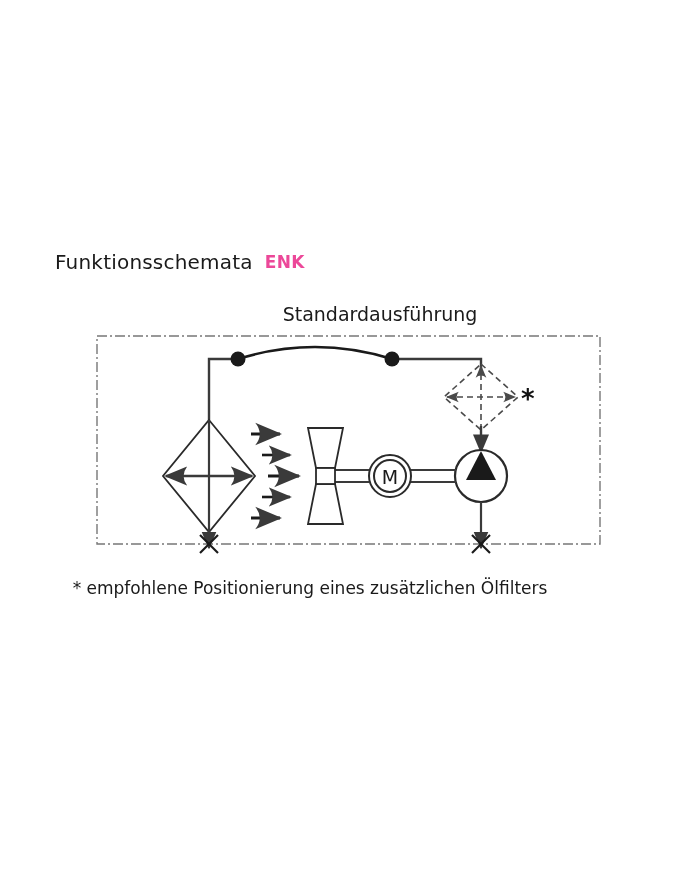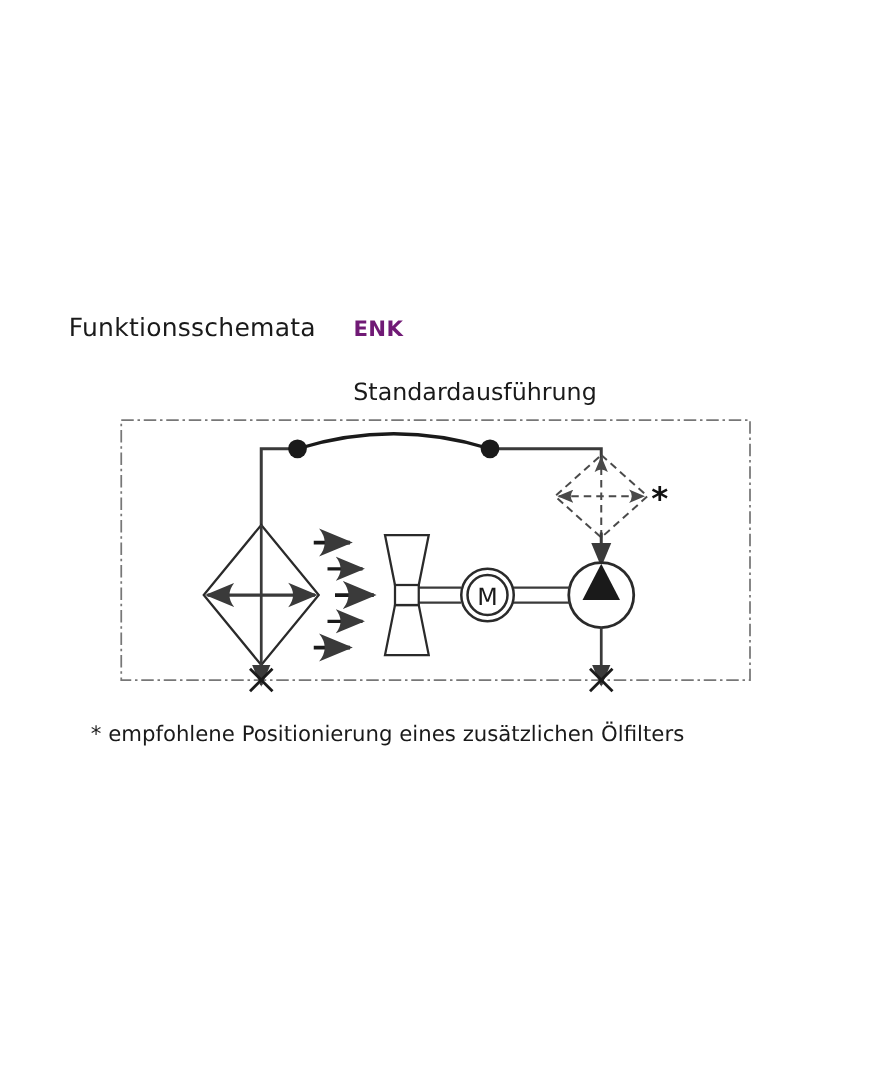--- a/index.html
+++ b/index.html
@@ -17,35 +17,35 @@
   }
   #page {
     position: absolute;
     inset: 0;
   }
   .title-row {
     position: absolute;
     left: 55px;
     top: 250px;
     display: flex;
-    align-items: flex-end;
-    gap: 30px;
+    align-items: center;
+    gap: 12px;
     white-space: nowrap;
   }
   .title-main {
     font-size: 20px;
     font-weight: 400;
     letter-spacing: 0.2px;
     color: #1a1a1a;
   }
   .title-model {
     font-size: 17px;
     font-weight: 700;
     letter-spacing: 0.3px;
-    color: #701a75;
+    color: #ec4899;
   }
   .subtitle {
     position: absolute;
     left: 0;
     top: 303px;
     width: 700px;
     text-align: center;
     font-size: 19px;
     font-weight: 400;
     color: #1a1a1a;

